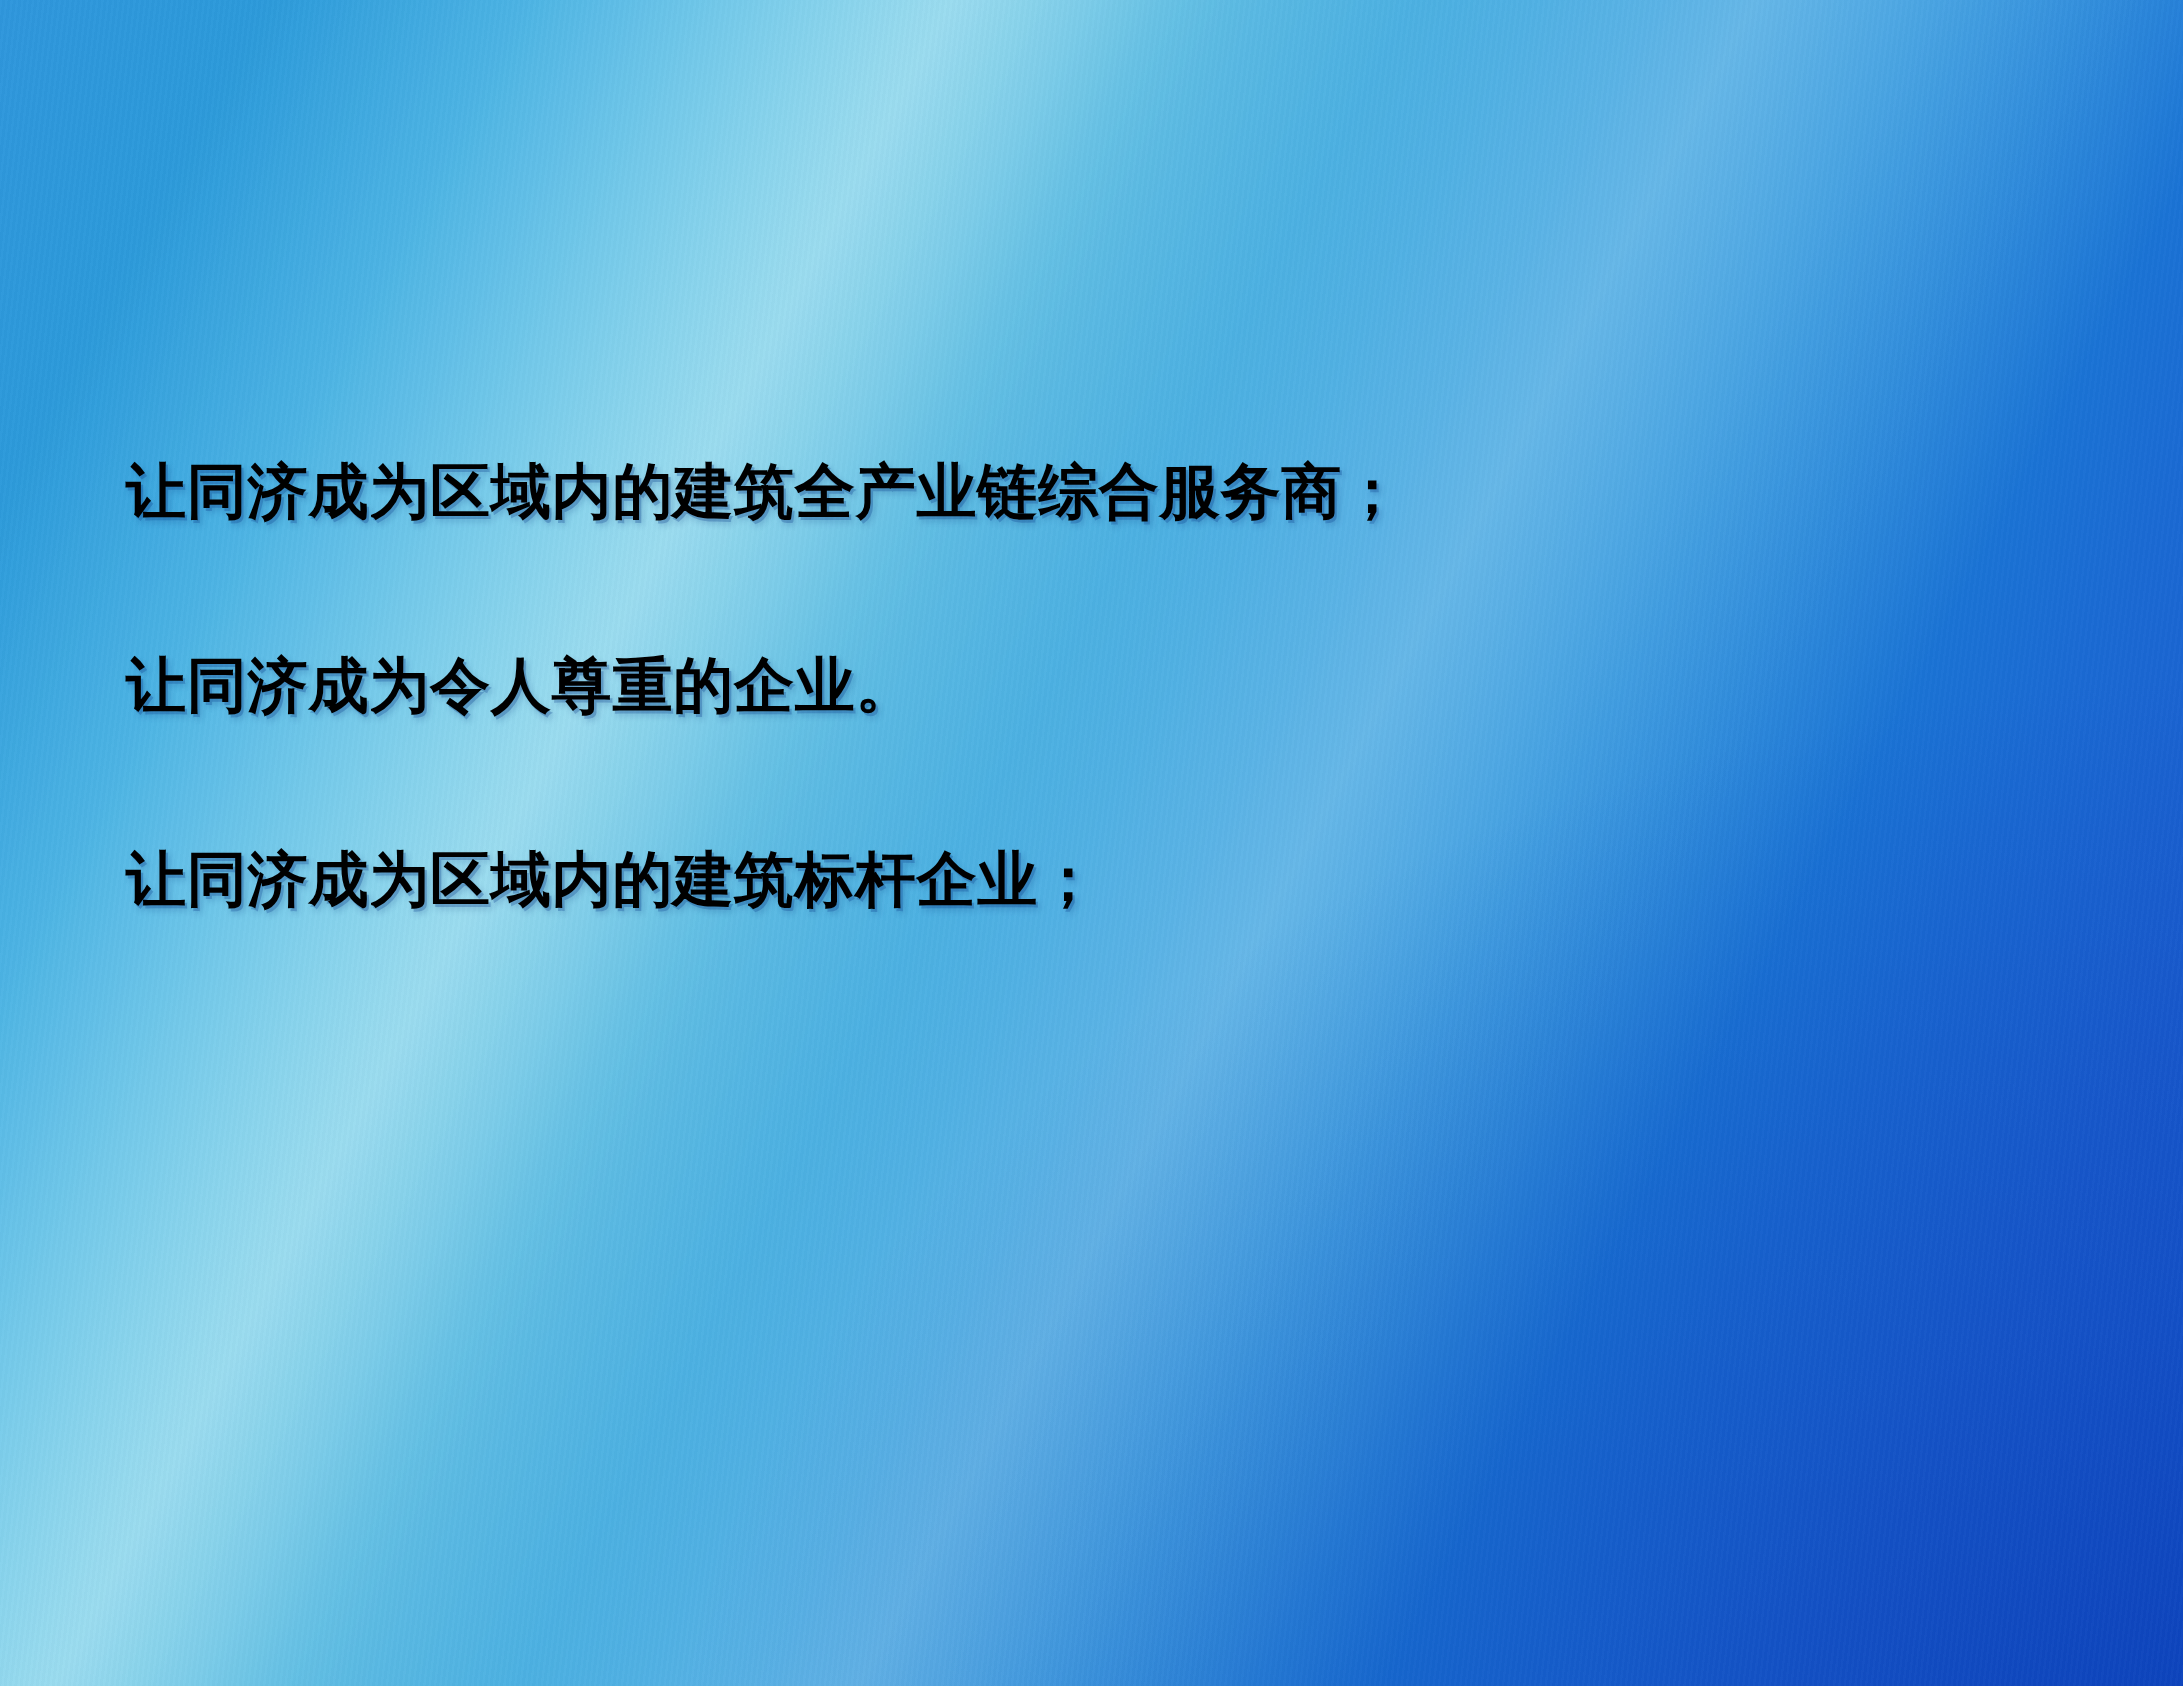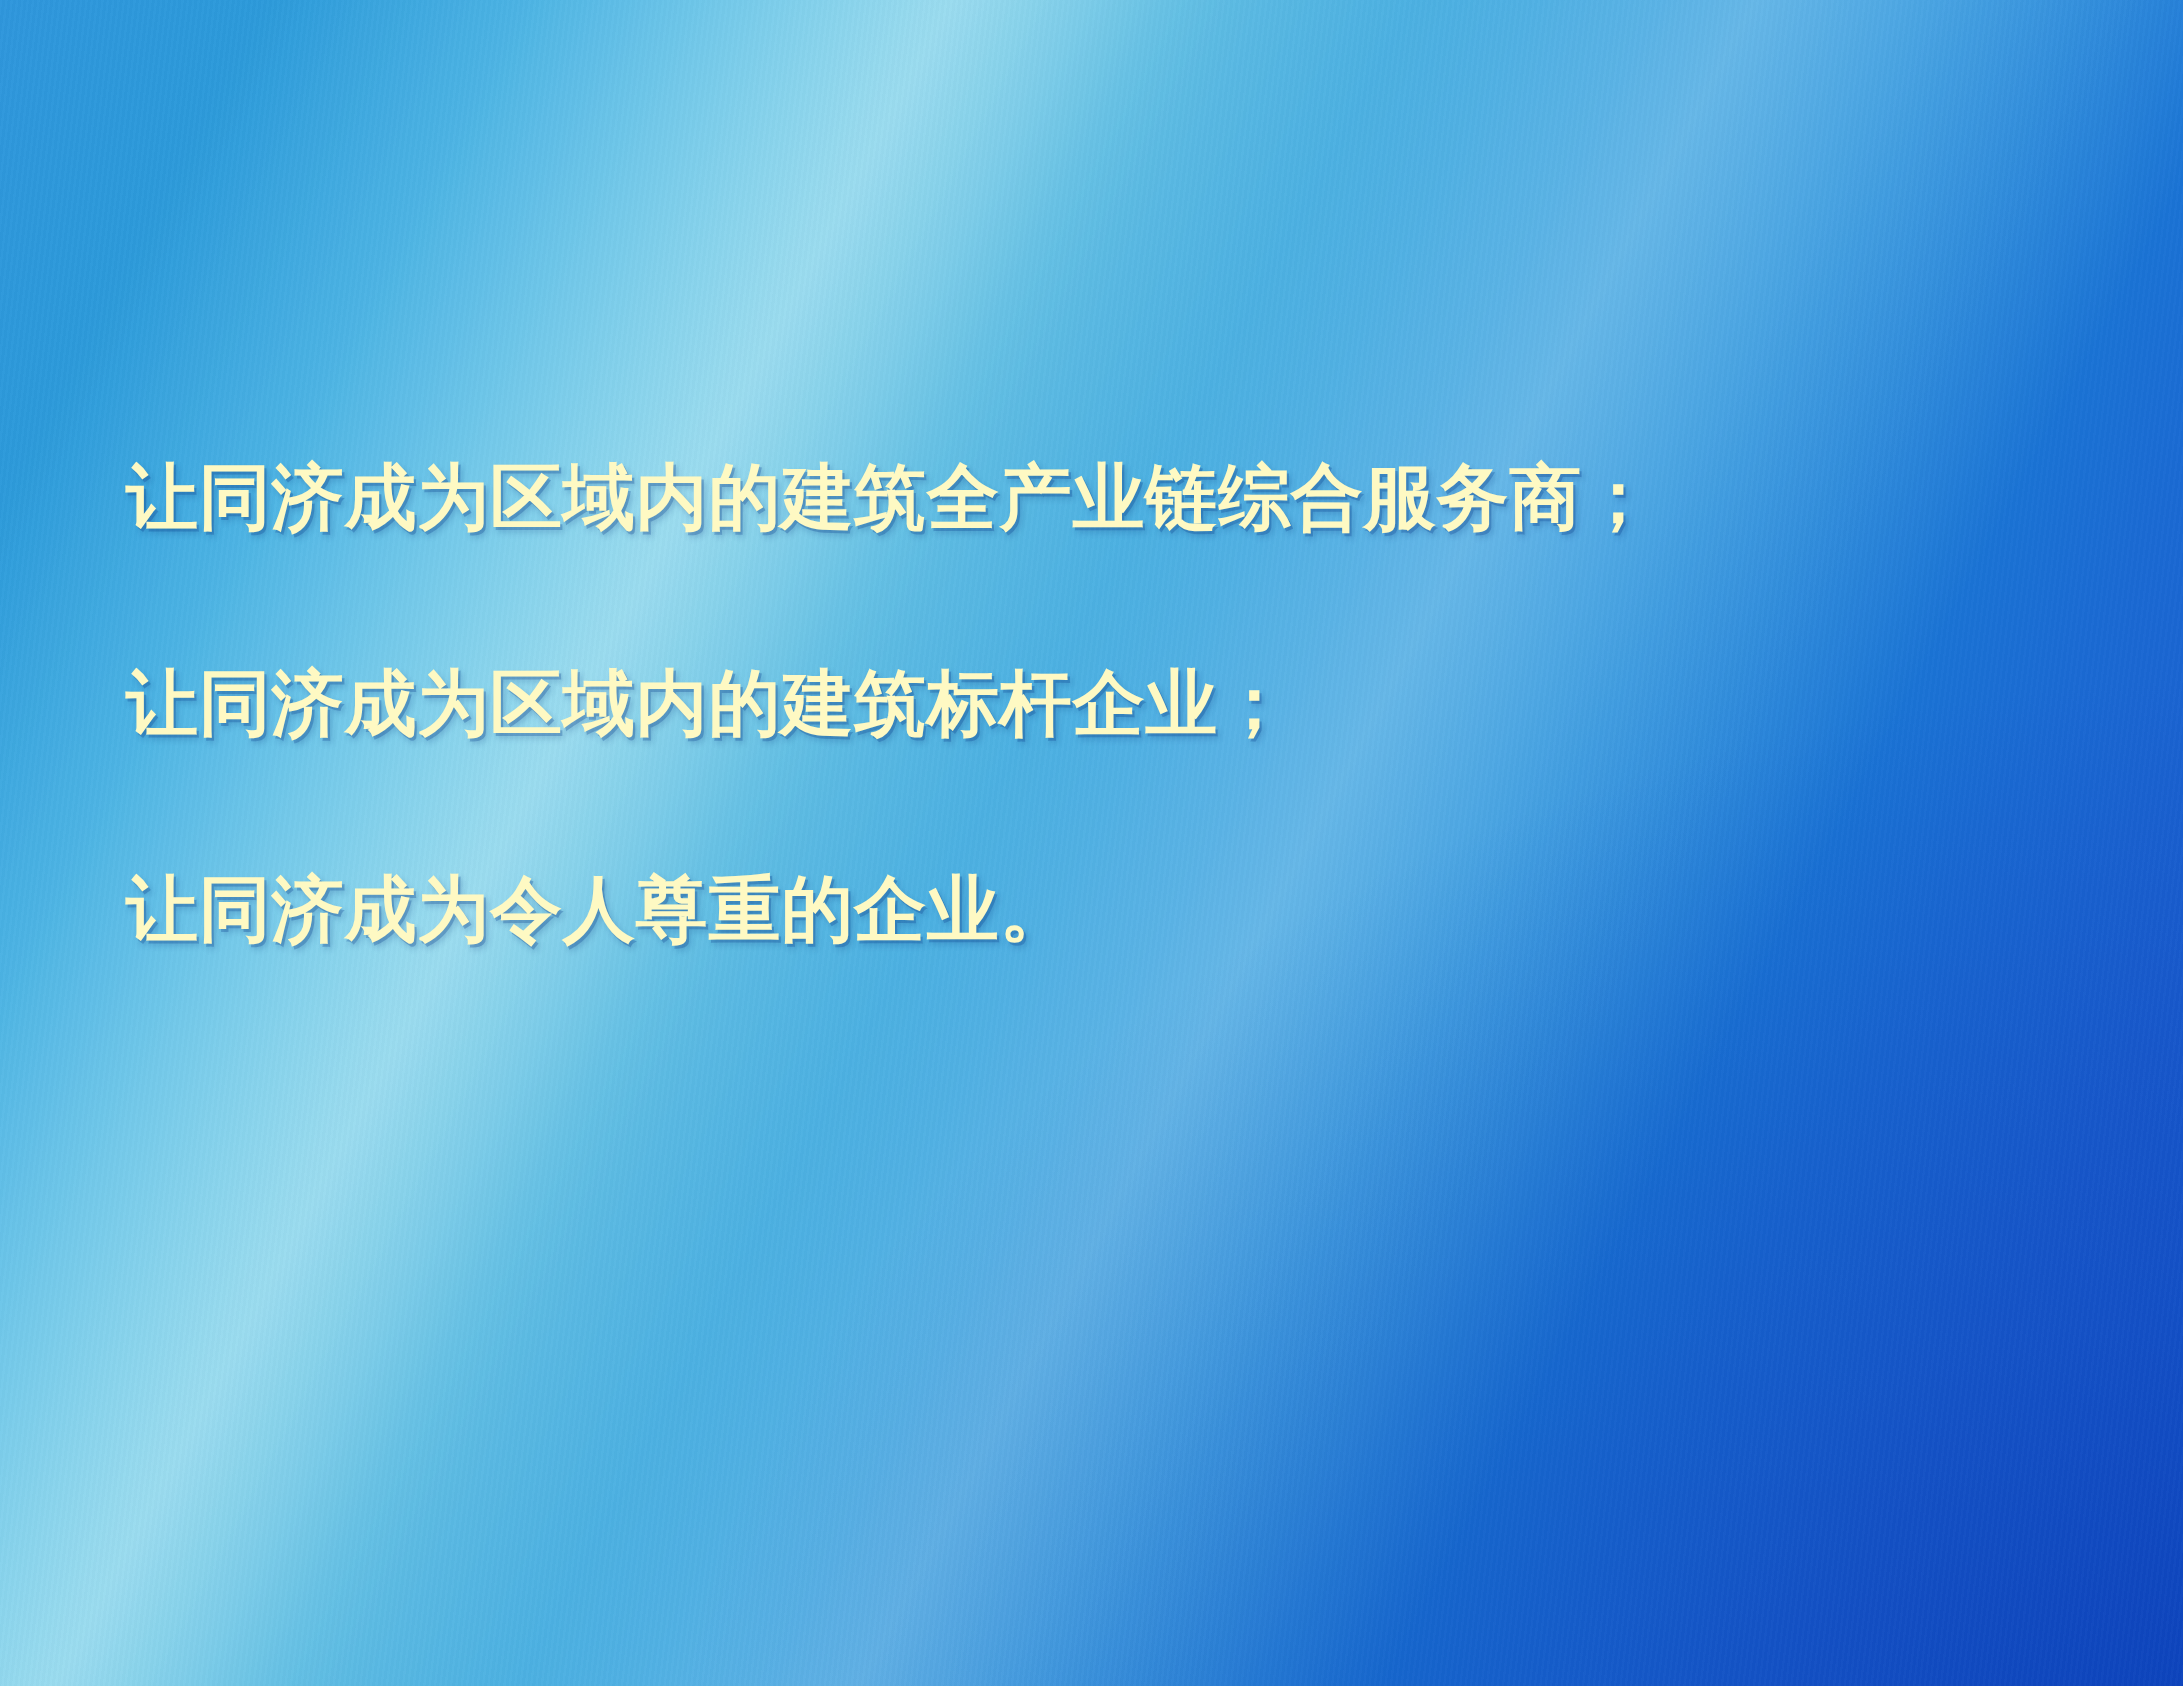--- a/index.html
+++ b/index.html
@@ -88,24 +88,24 @@
 
   
   #text-block {
     position: absolute;
     left: 126px;
     top: 461px;
     width: 1957px;
   }
 
   .line {
-    color: #fef9c3;
+    color: #000000;
     font-family: "DejaVu Sans", "Liberation Sans", sans-serif;
     font-weight: bold;
-    font-size: 72px;
+    font-size: 60px;
     line-height: 1.0;
     letter-spacing: 0.8px;
     white-space: nowrap;
     margin: 0 0 134px 0;
     text-shadow:
        2.3px  3px 0 rgba(10,60,140,0.28),
        3.8px  5.3px 6.8px rgba(8,48,120,0.22);
   }
 
   .line:last-child { margin-bottom: 0; }
@@ -116,18 +116,18 @@
 <div id="slide">
 
   <div class="bg-layer bg-base"></div>
   <div class="bg-layer bg-band"></div>
   <div class="bg-layer bg-sheen"></div>
   <div class="bg-layer bg-corner"></div>
   <div class="bg-layer bg-texture"></div>
 
   <div id="text-block">
     <p class="line">让同济成为区域内的建筑全产业链综合服务商；</p>
+    <p class="line">让同济成为令人尊重的企业。</p>
     <p class="line">让同济成为区域内的建筑标杆企业；</p>
-    <p class="line">让同济成为令人尊重的企业。</p>
   </div>
 
 </div>
 
 
 </body></html>

